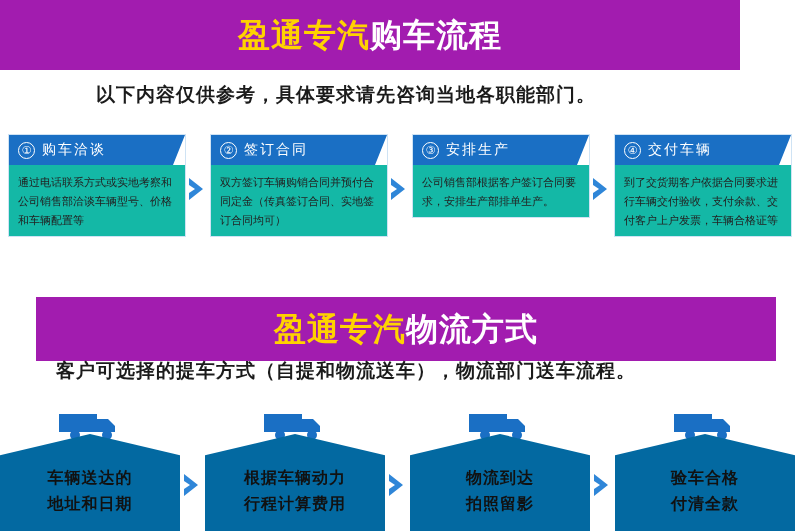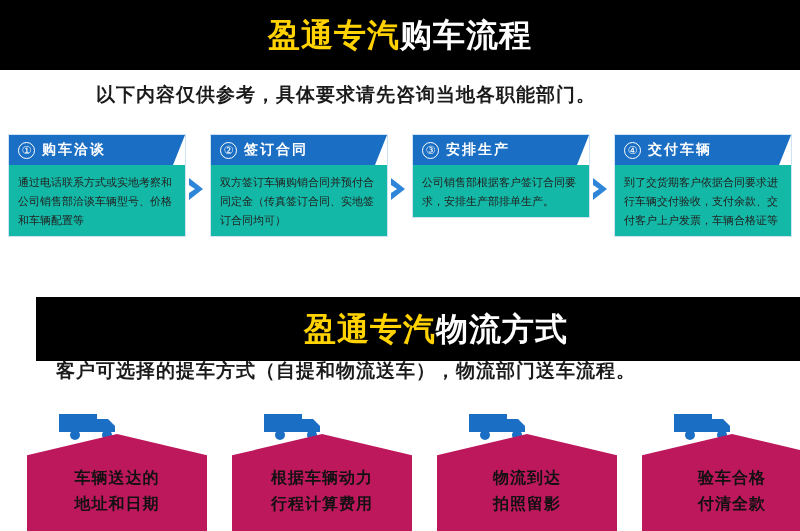--- a/index.html
+++ b/index.html
@@ -8,22 +8,22 @@
     width: 800px; height: 531px;
     background: #ffffff;
     font-family: "Liberation Sans", "DejaVu Sans", sans-serif;
     overflow: hidden;
   }
   .page { position: relative; width: 800px; height: 531px; background:#fff; }
 
   
   .band {
     position: absolute;
-    left: 0; width: 800px;
-    background: #000000;
+    left: 0; width: 740px;
+    background: #a21caf;
     display: flex;
     align-items: center;
     justify-content: center;
   }
   .band-title {
     font-size: 32px;
     font-weight: bold;
     letter-spacing: 1px;
     line-height: 1;
     white-space: nowrap;
@@ -78,21 +78,21 @@
     border-radius: 50%;
     color: #ffffff;
     font-size: 11px;
     line-height: 15px;
     text-align: center;
     margin-right: 7px;
     flex: 0 0 auto;
   }
   .step-title {
     font-size: 14px;
-    font-weight: bold;
+    font-weight: normal;
     letter-spacing: 2px;
   }
   .step-body {
     font-size: 11px;
     color: #222222;
     line-height: 19px;
     padding: 8px 9px 6px 9px;
     background: #14b8a6;
   }
   .arrow {
@@ -115,26 +115,25 @@
   }
   .truck-cell {
     position: relative;
     width: 180px;
     height: 127px;
   }
   .pent {
     position: absolute;
     left: 0; top: 30px;
     width: 180px; height: 97px;
-    background: #be185d;
+    background: #0369a1;
     clip-path: polygon(50% 0%, 100% 22%, 100% 100%, 0% 100%, 0% 22%);
     display: flex;
     align-items: center;
     justify-content: center;
-    margin-left: 27px;
   }
   .pent-label {
     text-align: center;
     font-size: 16px;
     font-weight: bold;
     color: #111111;
     line-height: 26px;
     letter-spacing: 1px;
     padding-top: 16px;
   }

